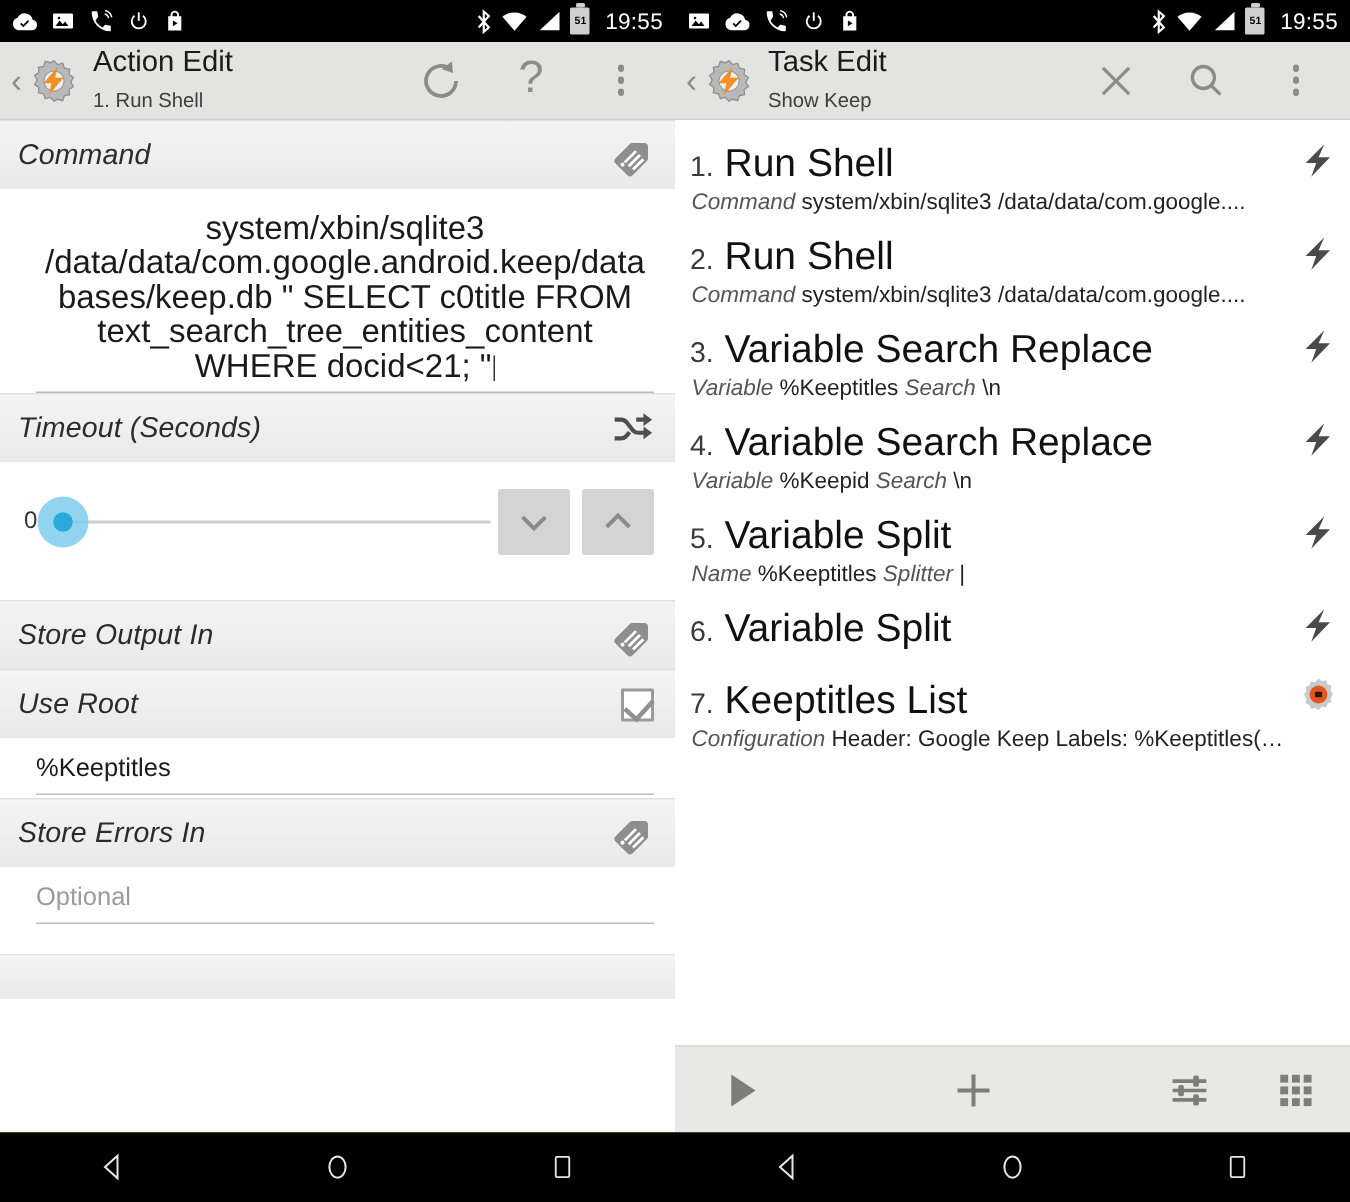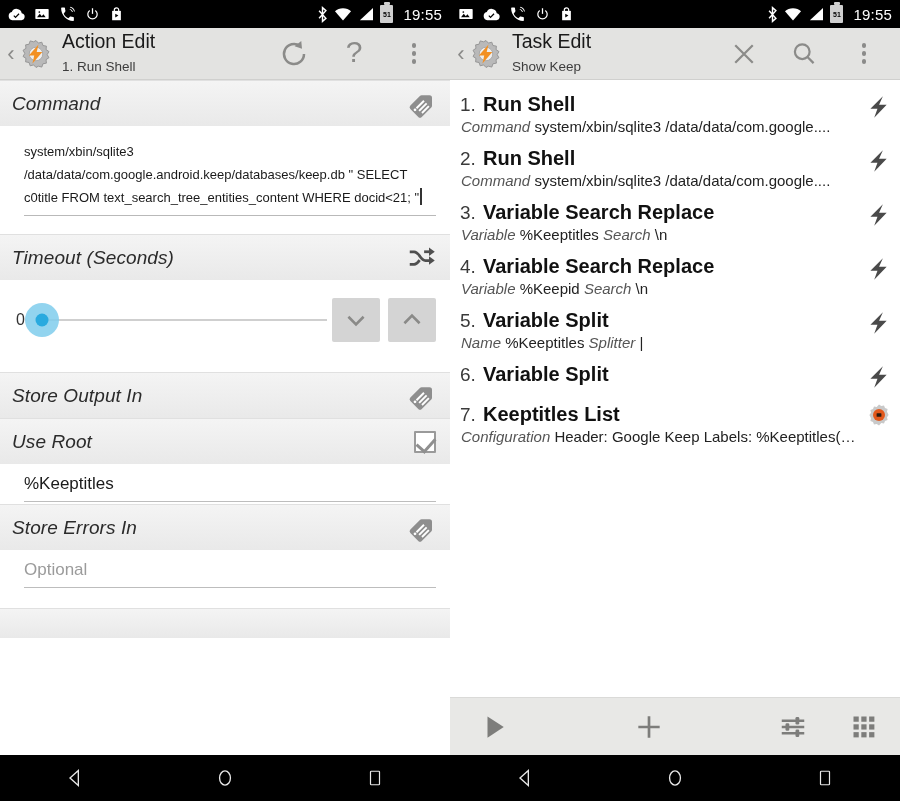--- a/index.html
+++ b/index.html
@@ -74,24 +74,25 @@
     background: linear-gradient(to bottom, #f4f4f4 0%, #eeeeee 55%, #e9e9e9 100%);
     border-top: 1px solid #e0e0e0;
   }
   .sect-head .lbl {
     font-size: 19px; font-style: italic; color: #2b2b2b; letter-spacing: .1px;
   }
   .sect-head .ic { margin-left: auto; display: flex; align-items: center; }
 
   .field { padding: 14px 14px 0 24px; }
   .cmdtext {
-    font-size: 13px; color: #1a1a1a; line-height: 23px;
+    font-size: 22px; color: #1a1a1a; line-height: 23px;
     white-space: pre-wrap; word-break: break-word;
     padding-bottom: 6px; border-bottom: 1px solid #b9b9b9;
     position: relative;
+    text-align: center;
   }
   .caret {
     display:inline-block; width:1.5px; height:17px; background:#333;
     vertical-align:-3px; margin-left:1px;
   }
 
   
   .sliderrow {
     display: flex; align-items: center; padding: 16px 14px 16px 16px; height: 80px;
   }
@@ -127,21 +128,21 @@
     border-bottom: 1px solid #bdbdbd;
     font-size: 17px; color: #1a1a1a;
   }
   .inputline.ph { color: #9b9b9b; }
 
   
   .tasklist { padding: 10px 0 0 0; height: 617px; background:#fff; }
   .trow { padding: 3px 14px 9px 10px; position: relative; }
   .trow-main { display: flex; align-items: baseline; }
   .tnum { font-size: 19px; color: #3a3a3a; width: 23px; flex: none; }
-  .tname { font-size: 20px; color: #111; font-weight: bold; }
+  .tname { font-size: 26px; color: #111; }
   .ticon { position: absolute; right: 9px; top: 4px; }
   .tsub { font-size: 15px; color: #222; margin-top: 2px; margin-left: 1px;
           white-space: nowrap; overflow: hidden; }
   .tsub i { font-style: italic; color: #555; }
 
   
   .bottombar {
     position: absolute; bottom: 0; left: 0; width: 450px; height: 58px;
     background: #e8e8e6; display: flex; align-items: center;
     border-top: 1px solid #dadad8;
@@ -248,21 +249,21 @@
             </g>
             <circle cx="7.2" cy="16.6" r="1.1" fill="#fff"></circle>
           </svg>
         </div>
       </div>
 
       <div class="field">
         <div class="cmdtext"><span>system/xbin/sqlite3 /data/data/com.google.android.keep/databases/keep.db " SELECT c0title FROM text_search_tree_entities_content WHERE docid&lt;21; "</span><span class="caret"></span></div>
       </div>
 
-      <div class="sect-head" style="margin-top:18px">
+      <div class="sect-head" style="">
         <div class="lbl">Timeout (Seconds)</div>
         <div class="ic">
           <svg width="30" height="30" viewBox="0 0 24 24">
             <g fill="none" stroke="#4f4f4f" stroke-width="2.2">
               <path d="M3 7h3.5c2 0 3 1.3 4.4 3.3 1.4 2 2.4 3.7 4.6 3.7H20"></path>
               <path d="M3 17h3.5c2 0 3-1.3 4.4-3.3"></path>
               <path d="M14.5 7H20"></path>
             </g>
             <path fill="#4f4f4f" d="M18.4 3.6L23 7l-4.6 3.4z"></path>
             <path fill="#4f4f4f" d="M18.4 10.6L23 14l-4.6 3.4z"></path>

